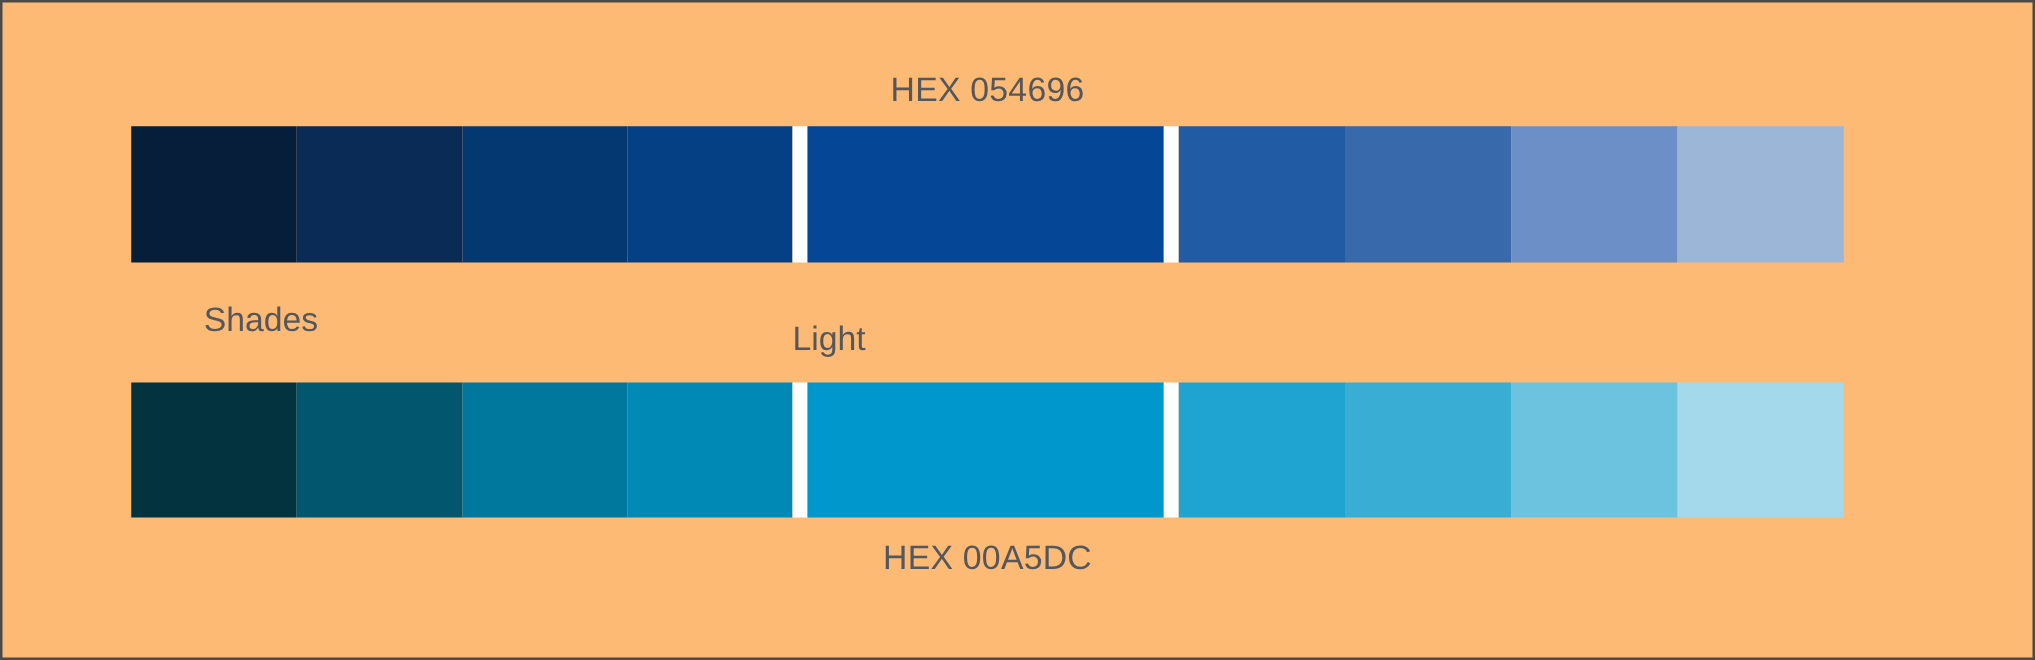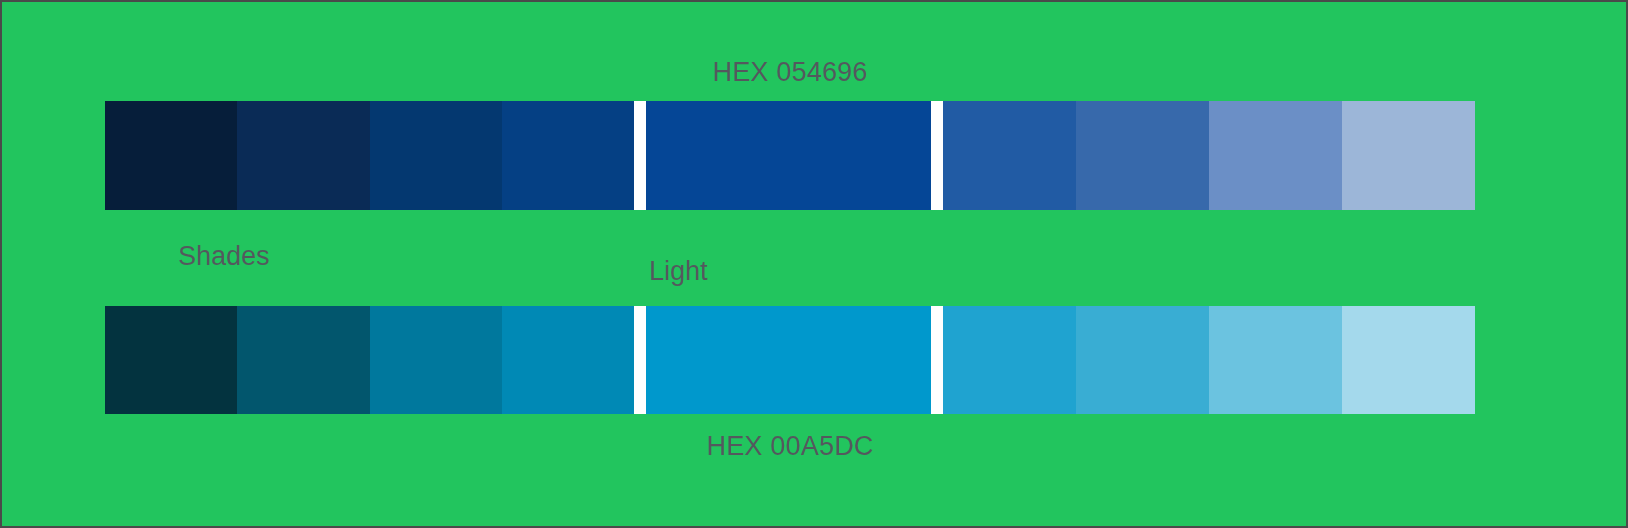--- a/index.html
+++ b/index.html
@@ -8,21 +8,21 @@
     background: #ffffff;
   }
   body {
     font-family: "Liberation Sans", sans-serif;
   }
   .page {
     position: relative;
     width: 1628px;
     height: 528px;
     box-sizing: border-box;
-    background: #22c55e;
+    background: #fdba74;
     border: 2px solid #f9a8d4;
     overflow: hidden;
   }
   .inner {
     position: absolute;
     left: 0; top: 0; right: 0; bottom: 0;
     padding: 0;
   }
 
   
@@ -49,21 +49,21 @@
     font-size: 27px;
     color: #54585e;
     letter-spacing: 0.2px;
     line-height: 40px;
     white-space: nowrap;
   }
 
   
   .label-band {
     position: absolute;
-    left: 118px;
+    left: 103px;
     top: 232px;
     width: 1370px;
     height: 45px;
     display: flex;
     align-items: center;
   }
   .label-cell {
     font-size: 27px;
     color: #54585e;
     line-height: 45px;

